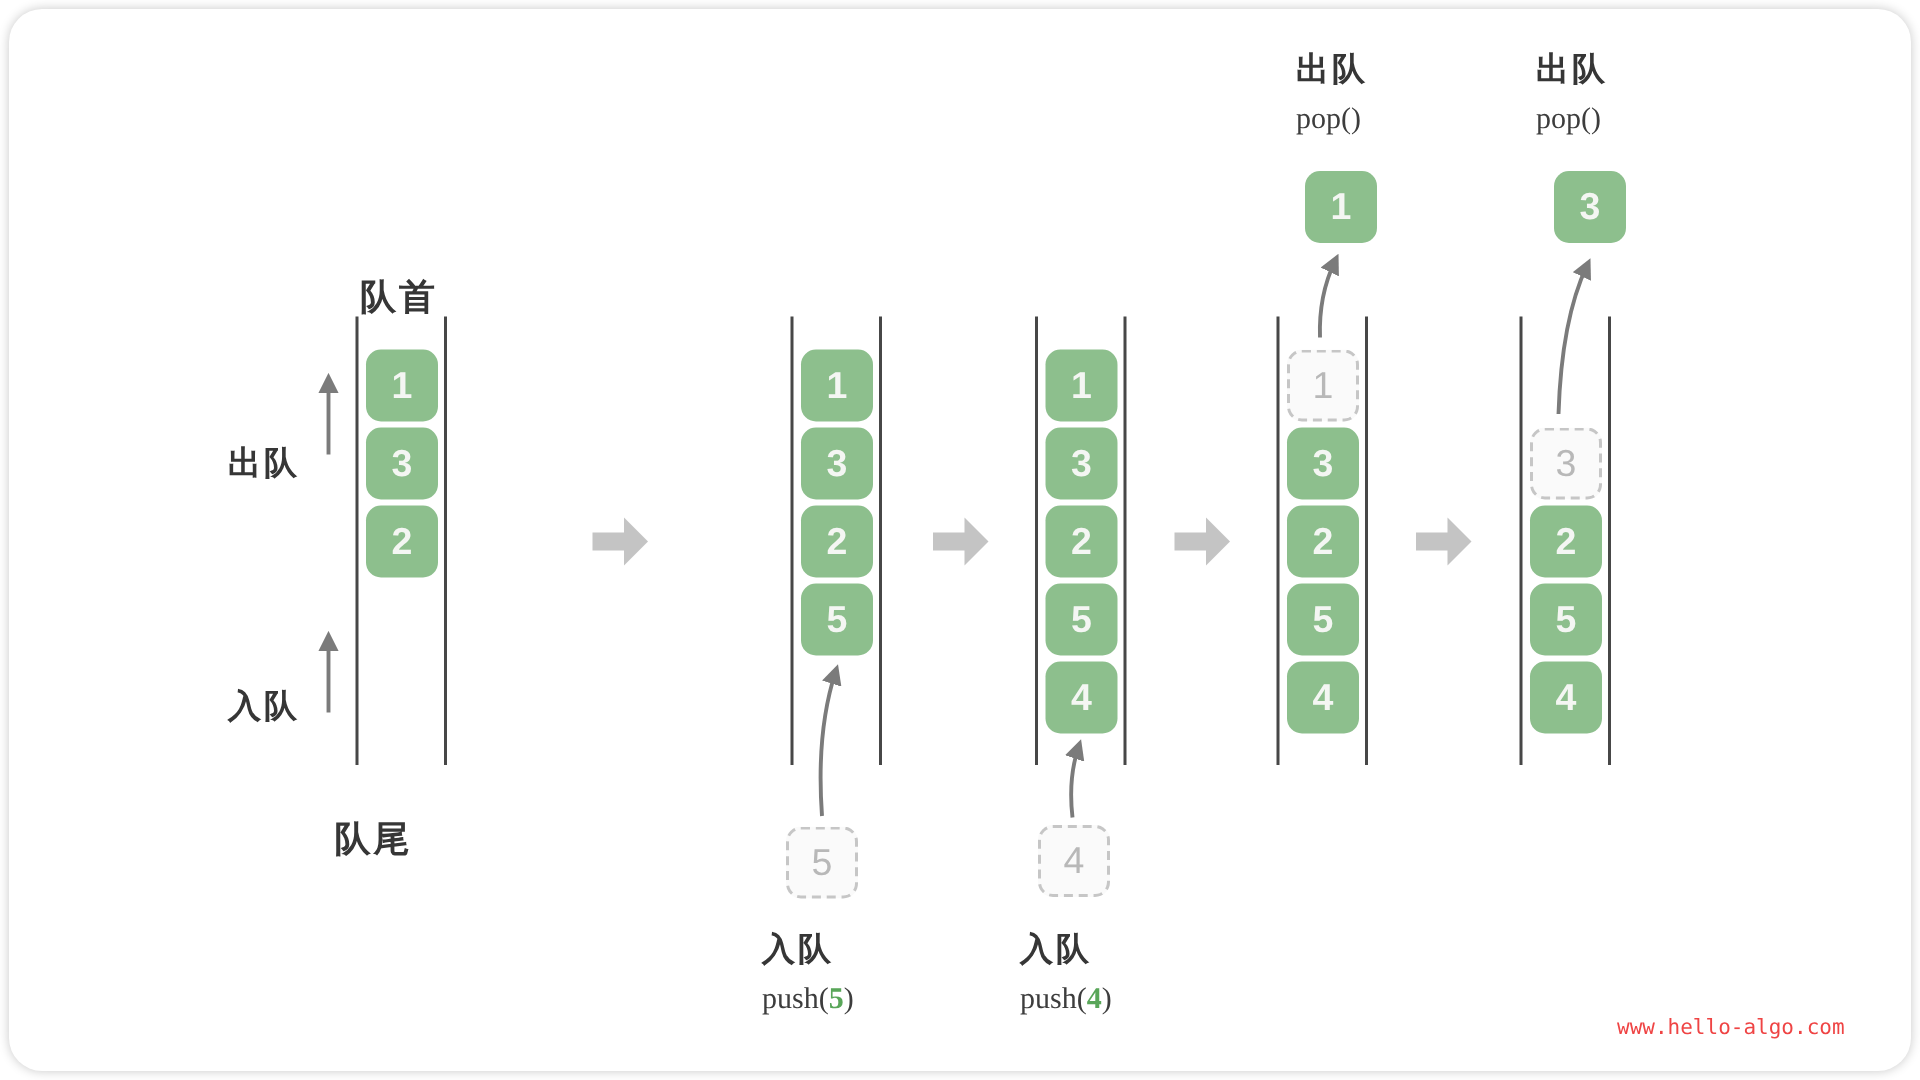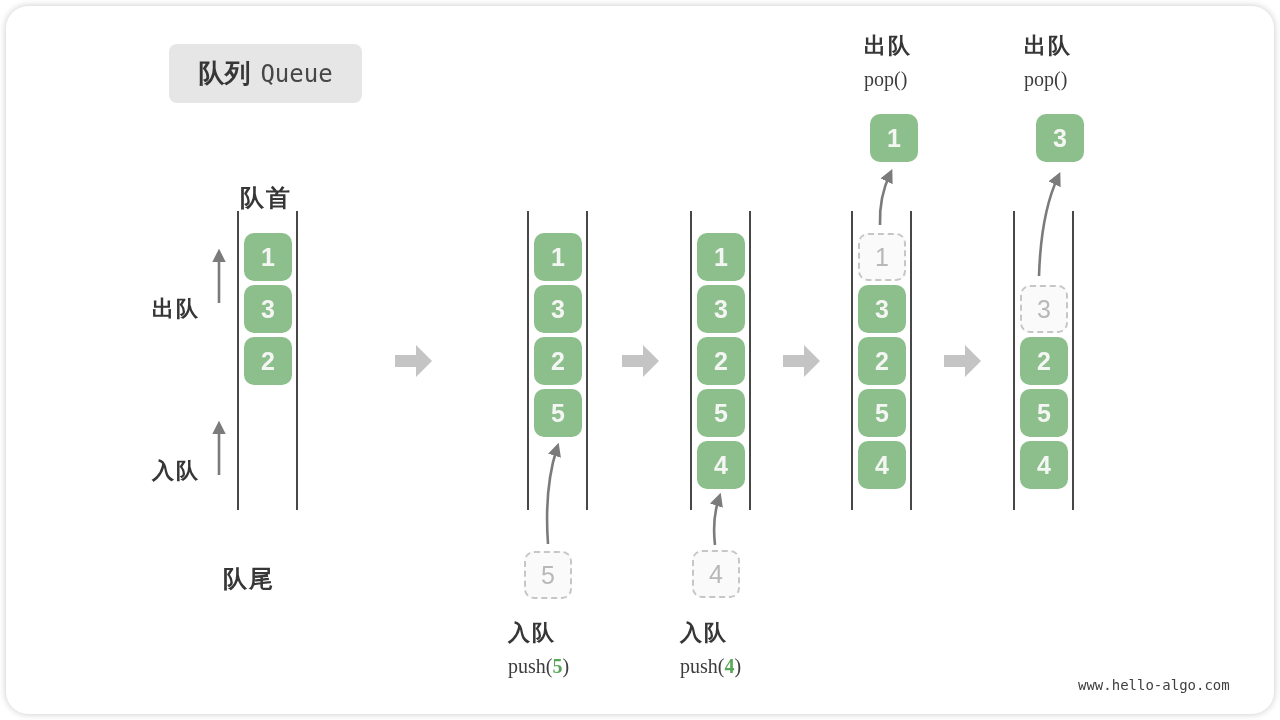--- a/index.html
+++ b/index.html
@@ -16,36 +16,32 @@
   .cjk.small{font-size:22px;}
   .channel{top:211px;width:57px;height:299px;border-left:2px solid #474747;border-right:2px solid #474747;}
   .cell{width:48px;height:48px;border-radius:10px;background:#8dbf8d;color:#f4f6f3;
         display:flex;align-items:center;justify-content:center;
         font-size:25px;font-weight:700;}
   .ghost{background:#fafafa;border:2px dashed #c6c6c6;color:#b8b8b8;font-weight:400;
          width:44px;height:44px;border-radius:10px;}
   .op .op-zh{font-size:22px;font-weight:700;color:#363636;letter-spacing:2px;margin-bottom:7px;}
   .op .op-code{font-family:Liberation Serif, serif;font-size:20px;color:#3d3d3d;}
   .op .arg{color:#59a659;font-weight:700;}
-  .watermark{font-family:"DejaVu Sans Mono","Liberation Mono",monospace;font-size:14px;color:#404040;}
+  .watermark{font-family:"DejaVu Sans Mono","Liberation Mono",monospace;font-size:14px;color:#ef4444;}
   svg.overlay{left:0;top:0;pointer-events:none;}
 </style>
 </head>
 <body>
 
 <div class="page">
   <div class="card"></div>
 
-  <div class="title-box abs">
-    <span class="title-zh">队列</span>
-    <span class="title-en">Queue</span>
-  </div>
 
   <div class="cjk abs" style="left:240px;top:154px;">队首</div>
-  <div class="cjk abs" style="left:223px;top:535px;text-align:right;">队尾</div>
+  <div class="cjk abs" style="left:223px;top:515px;text-align:right;">队尾</div>
   <div class="cjk small abs" style="left:152px;top:266px;">出队</div>
   <div class="cjk small abs" style="left:152px;top:428px;">入队</div>
 
   <svg class="abs overlay" width="1280" height="720" viewBox="0 0 1280 720">
     <defs>
       <marker id="ah" viewBox="0 0 10 10" refX="6" refY="5" markerWidth="5.2" markerHeight="5.2" orient="auto-start-reverse">
         <path d="M0,0 L10,5 L0,10 z" fill="#7b7b7b"></path>
       </marker>
     </defs>
     <path d="M219,303 L219,254" stroke="#7b7b7b" stroke-width="2.6" fill="none" marker-end="url(#ah)"></path>

